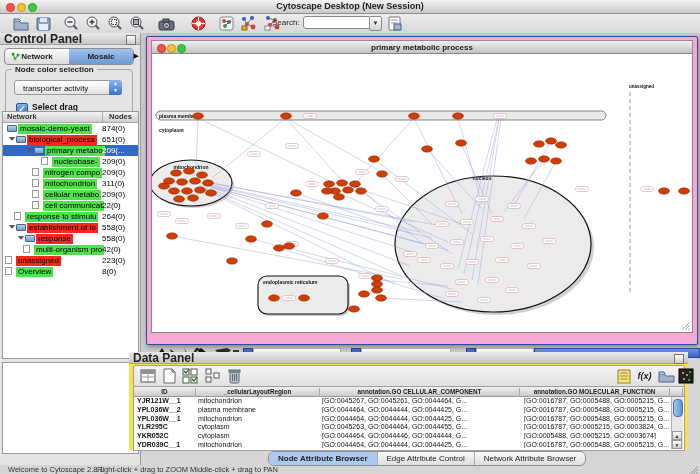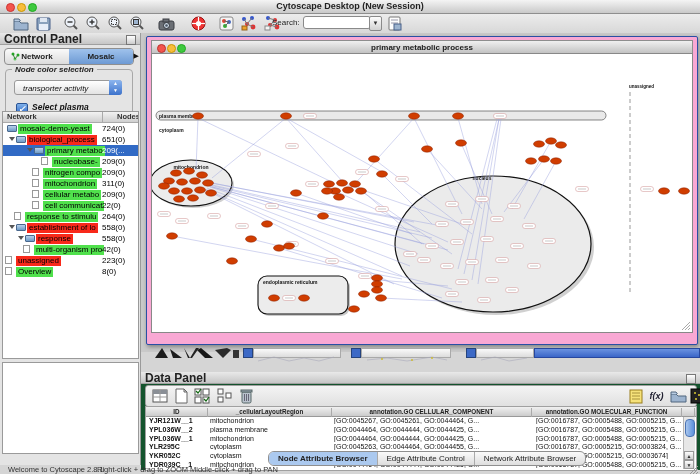--- a/index.html
+++ b/index.html
@@ -29,38 +29,38 @@
     background:linear-gradient(#e9e9e9,#c6c6c6);border-bottom:1px solid #9f9f9f;
     font-size:12px;font-weight:bold;color:#222;line-height:12px;padding-left:4px;box-sizing:border-box;}
   .floaticon{position:absolute;right:4px;top:2px;width:8px;height:8px;border:1px solid #777;
     background:linear-gradient(#fff,#ccc);}
   .cptabs{position:absolute;left:4px;top:15px;width:128px;height:15px;border:1px solid #8f8f8f;
     border-radius:4px;background:linear-gradient(#fafafa,#dcdcdc);display:flex;}
   .cptab{flex:1;font-size:8px;font-weight:bold;color:#222;text-align:center;line-height:15px;position:relative;}
   .cptab.active{background:linear-gradient(#9fc2ec,#6d9ad4);border-radius:0 3px 3px 0;}
   .tabarrow{position:absolute;right:-11px;top:20px;font-size:7px;color:#111;}
   .groupbox{position:absolute;left:5px;top:36px;width:126px;height:52px;border:1px solid #a8a8a8;
-    border-radius:4px;font-style:italic;}
+    border-radius:4px;}
   .grouplabel{position:absolute;left:6px;top:-5px;background:#e4e4e4;padding:0 3px;
     font-size:8px;font-weight:bold;color:#222;}
   .dropdown{position:absolute;left:8px;top:10px;width:108px;height:15px;border:1px solid #9a9a9a;
     border-radius:3px;background:linear-gradient(#ffffff,#e3e3e3);font-size:8px;color:#111;
     line-height:15px;padding-left:8px;box-sizing:border-box;}
   .stepper{position:absolute;right:-1px;top:-1px;width:13px;height:15px;border-radius:0 3px 3px 0;
     background:linear-gradient(#8db6ee,#3c72cc);color:#fff;font-size:5px;text-align:center;line-height:7px;}
   .checkrow{position:absolute;left:10px;top:32px;height:12px;font-size:8.5px;font-weight:bold;color:#111;}
   .checkbox{display:inline-block;width:10px;height:10px;border-radius:2px;vertical-align:-2px;
     background:linear-gradient(#7fb0ea,#2f6bc8);border:1px solid #2a5494;color:#fff;
     font-size:9px;line-height:10px;text-align:center;margin-right:4px;}
   .treewrap{position:absolute;left:2px;top:78px;width:135px;height:246px;background:#fff;
     border:1px solid #9a9a9a;overflow:hidden;}
   .treehdr{height:10px;background:linear-gradient(#f2f2f2,#cfcfcf);border-bottom:1px solid #aaa;
     font-size:7.5px;font-weight:bold;color:#333;position:relative;}
   .treehdr .c1{position:absolute;left:4px;top:0;}
-  .treehdr .c2{position:absolute;left:99px;top:0;border-left:1px solid #aaa;padding-left:14px;height:10px;}
+  .treehdr .c2{position:absolute;left:99px;top:0;border-left:1px solid #aaa;padding-left:6px;height:10px;}
   .trow{position:relative;height:11px;font-size:8px;color:#000;white-space:nowrap;}
   .trow.sel{background:#316ac5;}
   .trow .tri{position:absolute;top:3px;width:0;height:0;border-left:3.5px solid transparent;
     border-right:3.5px solid transparent;border-top:4.5px solid #555;}
   .trow .folder{position:absolute;top:2px;width:10px;height:7px;border-radius:1px;
     background:linear-gradient(#b9d1eb,#6e9bc7);border:1px solid #49688e;box-sizing:border-box;}
   .trow .file{position:absolute;top:1px;width:7px;height:8px;background:#fff;border:1px solid #999;
     box-sizing:border-box;}
   .trow .lbl{position:absolute;top:0.5px;line-height:10px;padding:0 2px;}
   .trow .lbl.green{background:#50e14c;}
@@ -80,21 +80,21 @@
   .canvasbox{position:absolute;left:4px;top:16px;width:540px;height:278px;background:#fff;
     border:1px solid #888;box-sizing:content-box;}
   .strips{position:absolute;left:0px;top:311px;width:559px;height:10px;}
   .stripseg{position:absolute;top:0;height:10px;background:linear-gradient(#fafafa,#dcdcdc);
     border:1px solid #a9a9a9;box-sizing:border-box;}
   .bluesq{position:absolute;top:0;width:10px;height:10px;background:#3c69c6;border:1px solid #25437d;
     box-sizing:border-box;}
   .bluebar{position:absolute;top:0;height:10px;background:linear-gradient(#6a92e0,#3a66c8);
     border:1px solid #27479e;box-sizing:border-box;}
   
-  .dp{left:141px;top:352px;width:559px;height:98px;background:#14532d;margin-top:20px;}
+  .dp{left:129px;top:352px;width:559px;height:98px;background:#fde047;}
   .dptoolbar{position:absolute;left:4px;top:13px;width:550px;height:20px;border:1px solid #a0a0a0;
     border-radius:3px;background:linear-gradient(#f4f4f4,#e0e0e0);}
   .dpicon{position:absolute;top:2px;width:17px;height:16px;}
   .dtable{position:absolute;left:4px;top:34px;width:550px;height:63px;background:#fff;
     border:1px solid #a0a0a0;overflow:hidden;}
   .dthead{position:relative;height:9px;background:linear-gradient(#f0f0f0,#cccccc);
     border-bottom:1px solid #999;font-size:6.3px;font-weight:bold;color:#222;}
   .dthead span{position:absolute;top:1px;text-align:center;border-right:1px solid #aaa;height:9px;box-sizing:border-box;}
   .dtrow{position:relative;height:8.8px;font-size:7px;color:#111;white-space:nowrap;}
   .dtrow span{position:absolute;top:0;overflow:hidden;}
@@ -247,33 +247,33 @@
     </div>
   </div>
   <span class="tabarrow" style="position:absolute;right:1px;top:19px">▶</span>
   <div class="groupbox">
     <span class="grouplabel">Node color selection</span>
     <div class="dropdown">
       <span>transporter activity</span>
       <span class="stepper">▲<br>▼</span>
     </div>
     <div class="checkrow">
-      <span class="checkbox">✓</span><span>Select plasma</span>
+      <span class="checkbox">✓</span><span>Select drag</span>
     </div>
   </div>
   <div class="treewrap">
     <div class="treehdr">
       <span class="c1">Network</span>
       <span class="c2">Nodes</span>
     </div>
     <div id="treebody">
         <div class="trow">
           <span class="folder" style="left:4px"></span>
           <span class="lbl green" style="left:15px">mosaic-demo-yeast</span>
-          <span class="num">724(0)</span>
+          <span class="num">874(0)</span>
         </div>
         <div class="trow">
           <span class="tri" style="left:6px"></span>
           <span class="folder" style="left:13px"></span>
           <span class="lbl red" style="left:24px">biological_process</span>
           <span class="num">651(0)</span>
         </div>
         <div class="trow sel">
           <span class="tri" style="left:24px"></span>
           <span class="folder" style="left:31px"></span>

